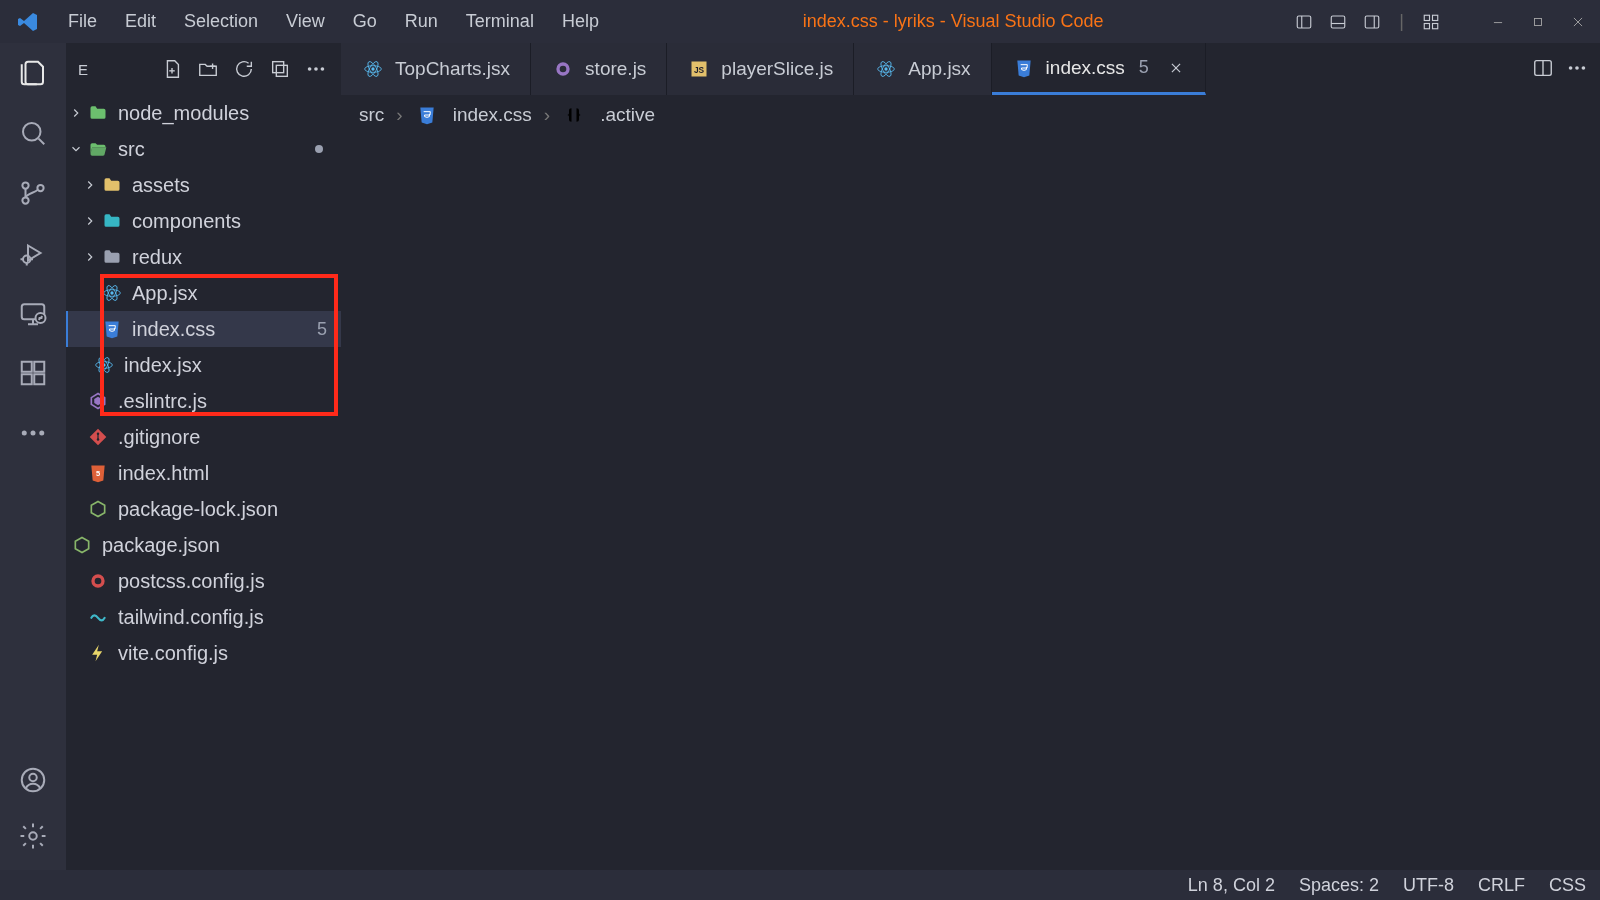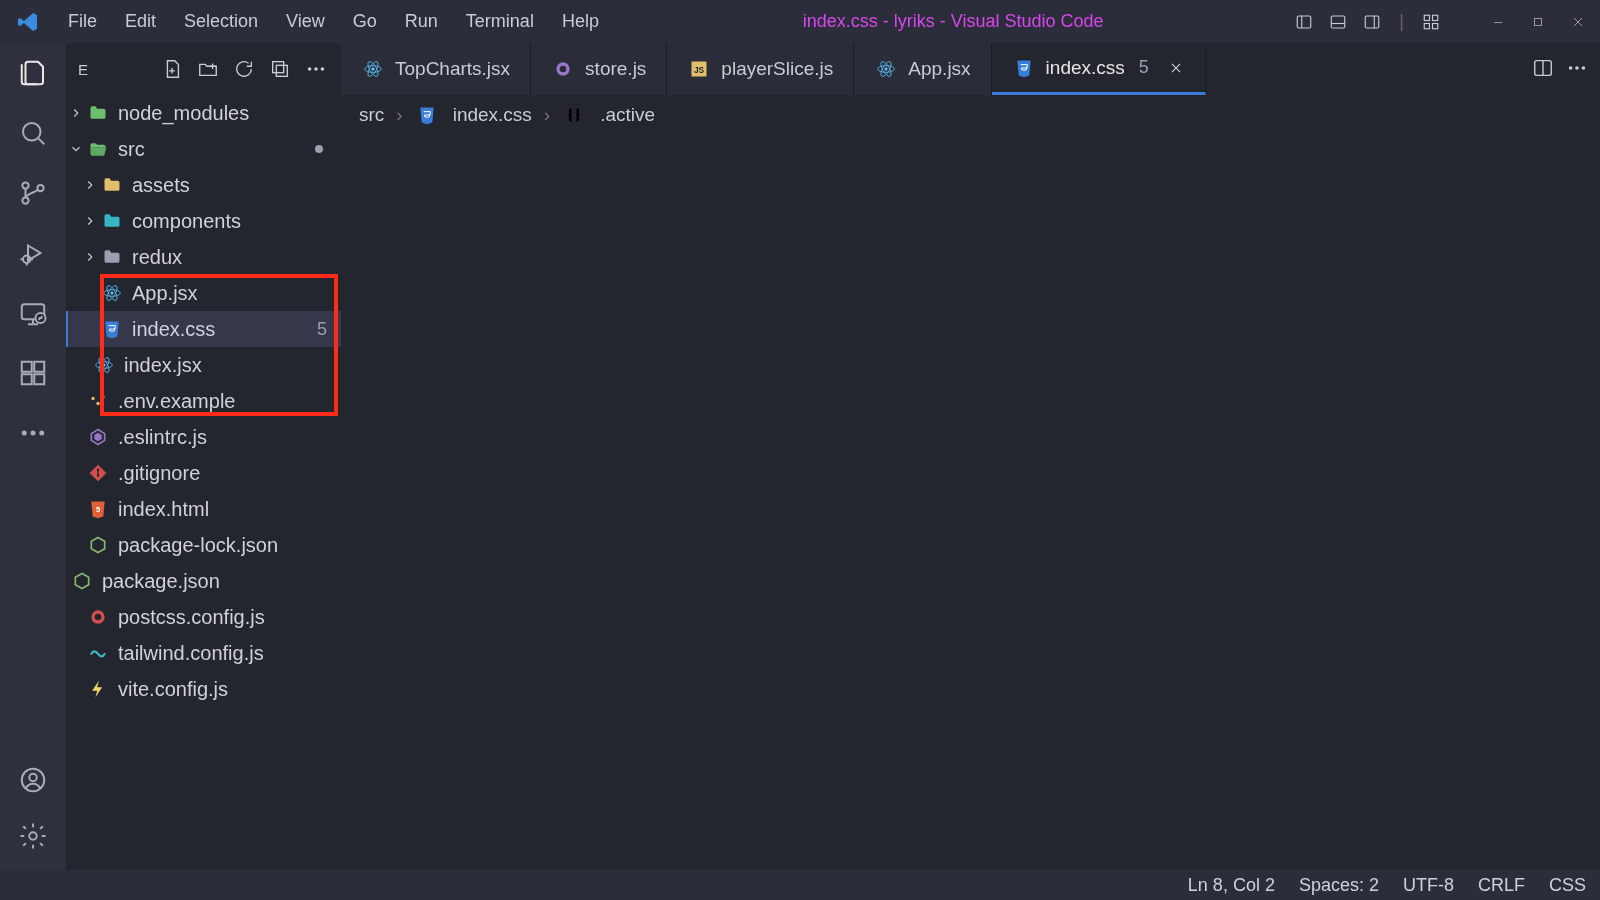--- a/index.html
+++ b/index.html
@@ -17,21 +17,21 @@
     background: #2b2d3a;
     display: flex;
     align-items: center;
     padding: 0 8px;
     font-size: 18px;
     color: #c8ccd4;
   }
   .titlebar .logo { width: 40px; display:flex; align-items:center; justify-content:center; }
   .titlebar .menu-items { display: flex; gap: 0; margin-left: 6px; }
   .titlebar .menu-item { padding: 4px 14px; cursor: default; }
-  .titlebar .title-text { flex: 1; text-align: center; font-size: 18px; color: #d946ef; }
+  .titlebar .title-text { flex: 1; text-align: center; font-size: 18px; color: #f97316; }
   .titlebar .window-controls { display:flex; align-items:center; gap: 12px; }
   .title-icon { width: 22px; height: 22px; display:inline-flex; align-items:center; justify-content:center; color:#c8ccd4; }
   .title-icon svg { width: 18px; height: 18px; stroke: currentColor; fill: none; stroke-width: 1.5; }
   .title-sep { color:#666; padding:0 4px; }
   .win-btn { width: 28px; height: 28px; display:flex; align-items:center; justify-content:center; color:#aaa; }
   .win-btn svg { width: 14px; height:14px; stroke: currentColor; fill:none; stroke-width:1.5; }
   
   .main { flex:1; display:flex; min-height:0; }
   
   .activity-bar {
@@ -554,28 +554,20 @@
         </div>
         <div class="tree-row" style="padding-left:26px">
           <span class="file-icon c-react">
               <svg>
                 <use href="#i-react"></use>
               </svg>
             </span>
           <span class="fname">index.jsx</span>
         </div>
         <div class="tree-row" style="padding-left:20px">
-          <span class="file-icon c-yellow">
-              <svg>
-                <use href="#i-tune"></use>
-              </svg>
-            </span>
-          <span class="fname">.env.example</span>
-        </div>
-        <div class="tree-row" style="padding-left:20px">
           <span class="file-icon c-purple">
               <svg>
                 <use href="#i-eslint"></use>
               </svg>
             </span>
           <span class="fname">.eslintrc.js</span>
         </div>
         <div class="tree-row" style="padding-left:20px">
           <span class="file-icon c-red">
               <svg>

